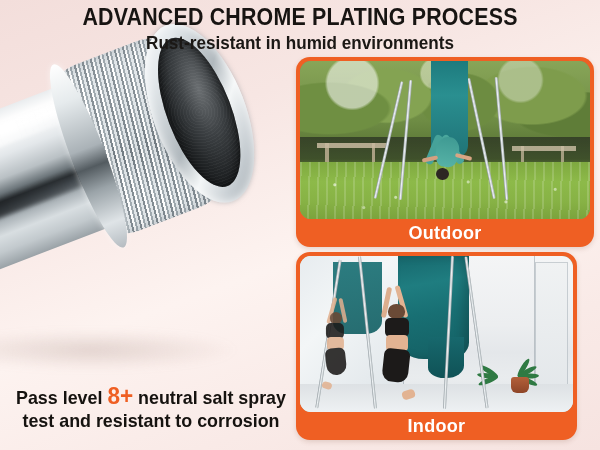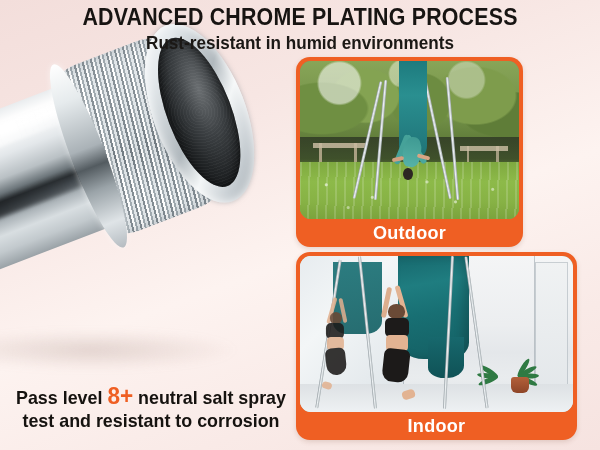--- a/index.html
+++ b/index.html
@@ -48,21 +48,21 @@
     position:absolute;left:4px;top:4px;right:4px;
     border-radius:11px;overflow:hidden;background:#7a8a6a;
   }
   .card .caption{
     position:absolute;left:0;right:0;bottom:0;height:28px;
     display:flex;align-items:center;justify-content:center;
     color:#fff;font-family:"Liberation Sans Narrow","Liberation Sans",sans-serif;
     font-weight:bold;font-size:19px;letter-spacing:.3px;
     transform:scaleX(.95);
   }
-  #card-outdoor{left:296px;top:57px;width:227px;height:190px;}
+  #card-outdoor{left:296px;top:57px;width:298px;height:190px;}
   #card-outdoor .photo{height:158px;}
   #card-indoor{left:296px;top:252px;width:281px;height:188px;}
   #card-indoor .photo{height:156px;}
 
   
   .sky-trees{
     position:absolute;inset:0;
     background:
       radial-gradient(circle at 18% 14%,rgba(255,255,255,.55) 0 9%,transparent 10%),
       radial-gradient(circle at 47% 8%,rgba(250,250,235,.45) 0 7%,transparent 8%),

